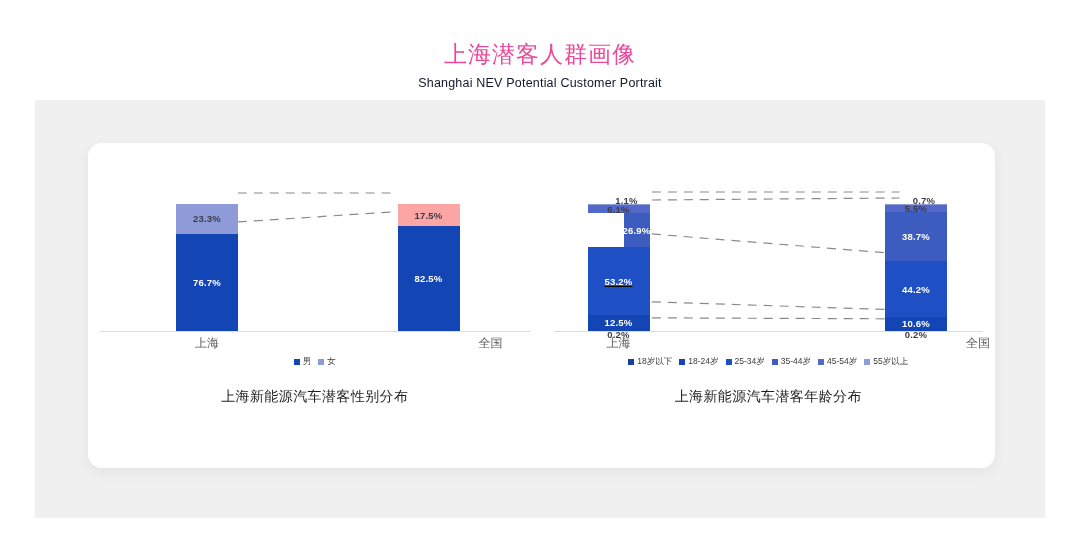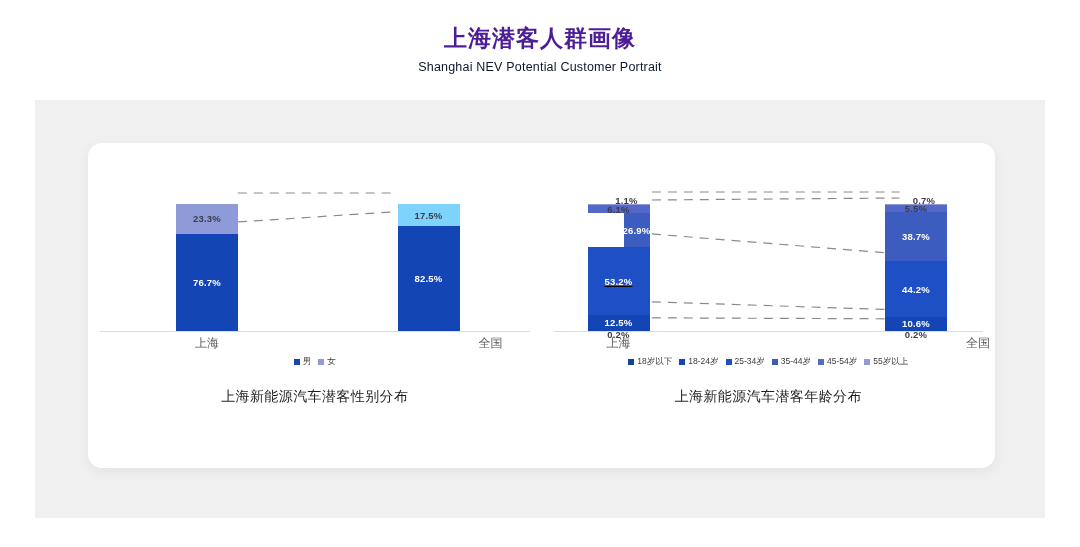--- a/index.html
+++ b/index.html
@@ -15,24 +15,25 @@
     position: relative;
   }
 
   
   .page-header {
     text-align: center;
     padding-top: 24px;
   }
   .page-title {
     font-size: 23px;
-    font-weight: bold;
-    color: #4c1d95;
+    font-weight: normal;
+    color: #ec4899;
     letter-spacing: 1px;
     line-height: 1.25;
+    margin-top: 16px;
   }
   .page-subtitle {
     font-size: 12.5px;
     color: #0f172a;
     margin-top: 7px;
     letter-spacing: .2px;
   }
 
   
   .grey-panel {
@@ -215,21 +216,21 @@
           <div class="bar left-pos">
             <div class="seg" style="height:23.3%;background:#8e9bd8;">
               <span class="seg-label dark">23.3%</span>
             </div>
             <div class="seg" style="height:76.7%;background:#1345b5;">
               <span class="seg-label">76.7%</span>
             </div>
           </div>
 
           <div class="bar right-pos">
-            <div class="seg" style="height:17.5%;background:#7dd3fc;">
+            <div class="seg" style="height:17.5%;background:#fca5a5;">
               <span class="seg-label dark">17.5%</span>
             </div>
             <div class="seg" style="height:82.5%;background:#1345b5;">
               <span class="seg-label">82.5%</span>
             </div>
           </div>
 
           <div class="axis-line"></div>
         </div>
 

